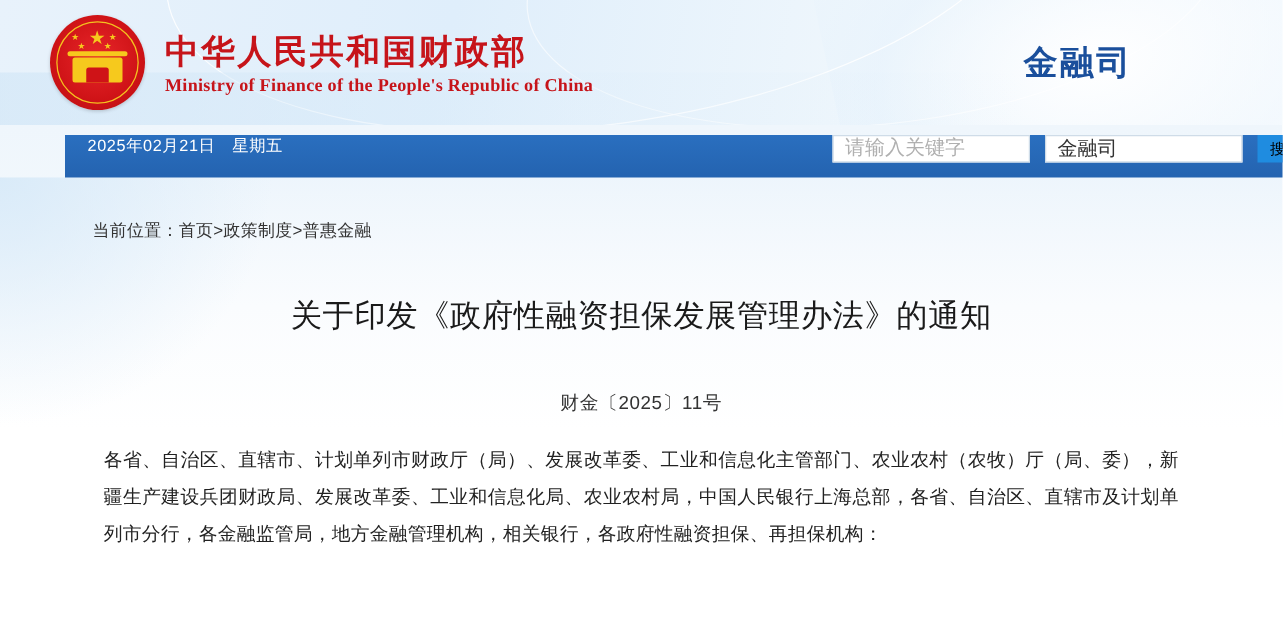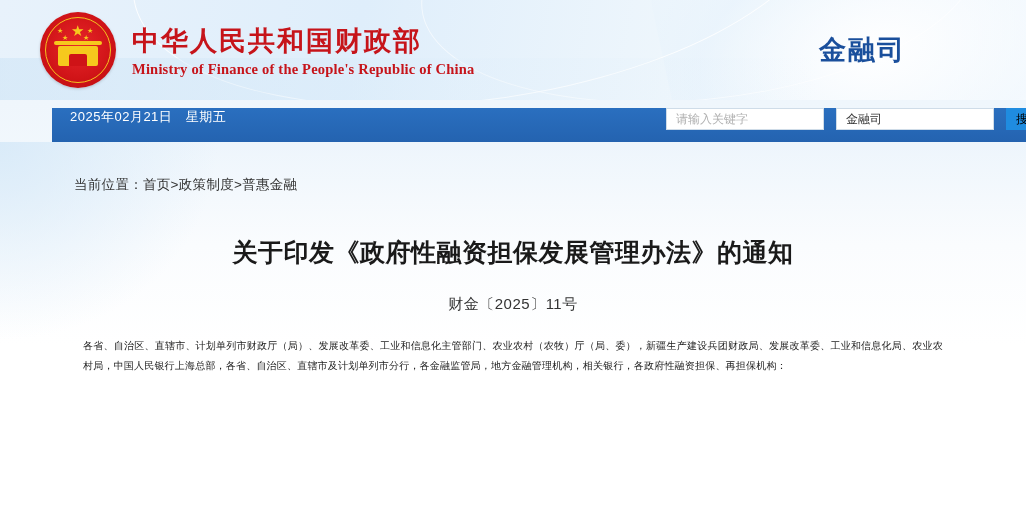--- a/index.html
+++ b/index.html
@@ -164,21 +164,21 @@
     border: 1px solid #cfdce8;
     display: flex;
     align-items: center;
     padding: 0 7px;
     margin-right: 12px;
   }
   .search-box input {
     border: none;
     outline: none;
     width: 100%;
-    font-size: 12px;
+    font-size: 16px;
     color: #333;
     font-family: Liberation Sans, sans-serif;
     background: transparent;
   }
   .search-box input::placeholder { color: #b0b0b0; }
   .search-btn {
     height: 22px;
     min-width: 44px;
     background: #1f8ce0;
     color: #000000;
@@ -222,37 +222,37 @@
   }
   .breadcrumb a {
     color: #333333;
     text-decoration: none;
   }
 
   .doc-title {
     margin: 42px auto 0;
     text-align: center;
     font-size: 25px;
-    font-weight: bold;
+    font-weight: normal;
     color: #1a1a1a;
     letter-spacing: 0.5px;
     font-family: "Liberation Serif", "DejaVu Serif", serif;
   }
   .doc-number {
-    margin-top: 26px;
+    margin-top: 44px;
     text-align: center;
     font-size: 15px;
     color: #333333;
     letter-spacing: 0.5px;
   }
 
   .body-text {
     width: 860px;
     margin: 22px auto 0;
-    font-size: 10px;
+    font-size: 15px;
     line-height: 1.95;
     color: #222222;
     text-align: justify;
     letter-spacing: 0.2px;
   }
   .body-text p { margin: 0 0 14px 0; }
   .body-text p.indent { text-indent: 2em; }
 </style>
 </head>
 <body>

